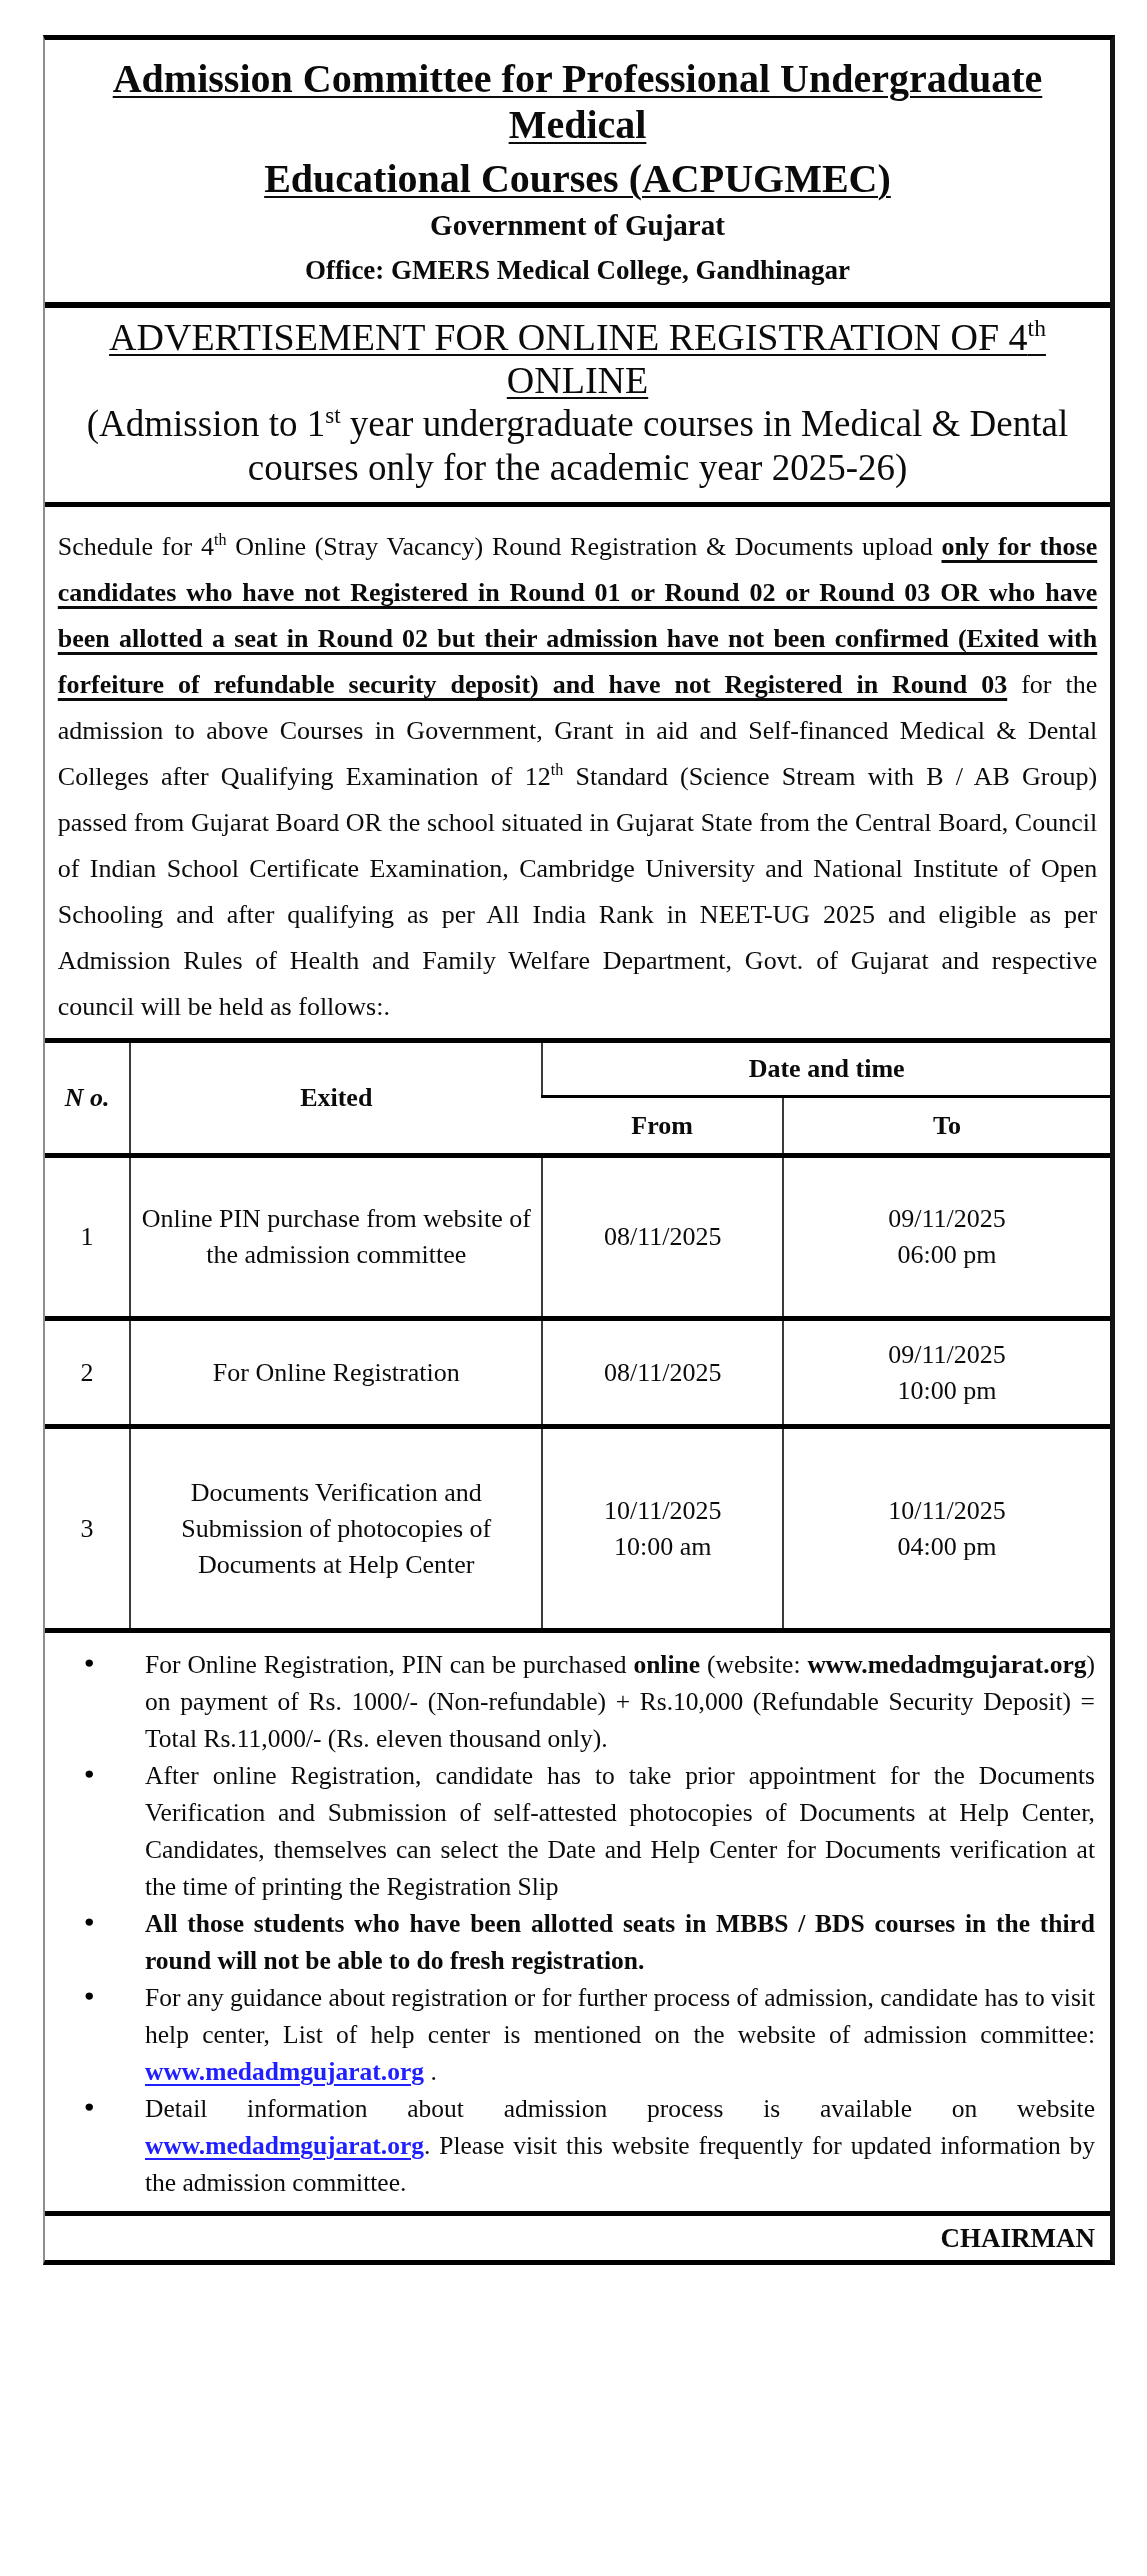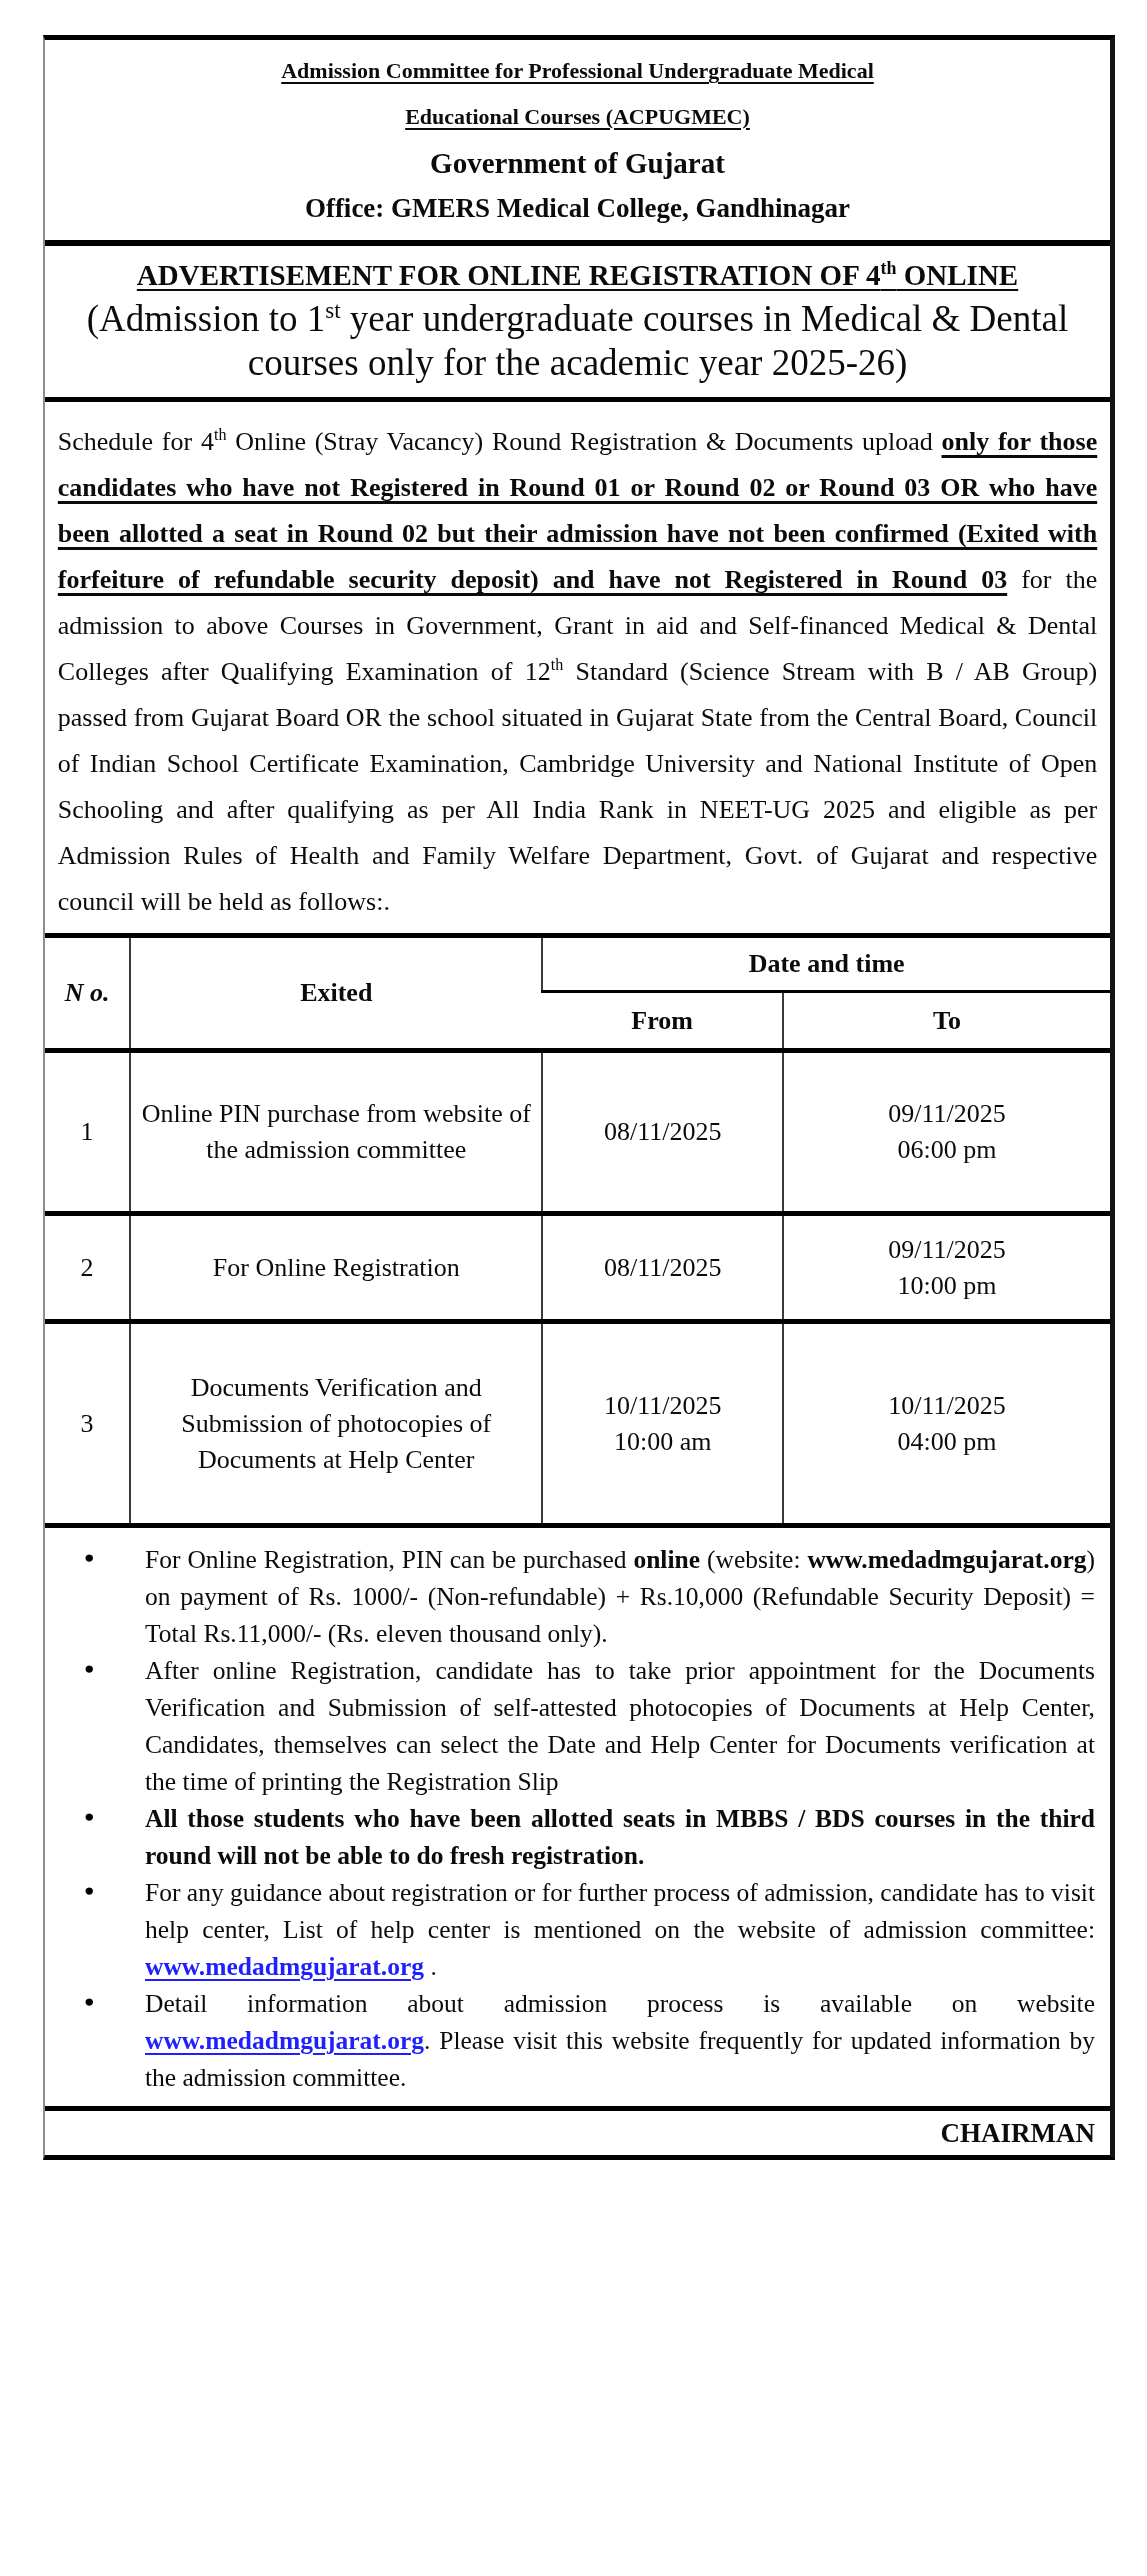--- a/index.html
+++ b/index.html
@@ -14,27 +14,27 @@
     position:absolute; left:43px; top:35px; width:1072px;
     border-top:5.2px solid #000;
     border-bottom:5.8px solid #000;
     border-left:2.3px solid #8e8e8e;
     border-right:5.2px solid #141414;
     background:#fff;
   }
   
   .sec-header { padding:8px 11.6px 10.4px 11.6px; border-bottom:6.4px solid #000; text-align:center; }
   .t-line { font-weight:bold; }
-  .t-big  { font-size:22px; line-height:46px; }
+  .t-big  { font-size:40px; line-height:46px;margin-top:8px; }
   .t-und  { text-decoration:underline; text-decoration-thickness:2.3px; text-underline-offset:4px; }
   .t-gov  { font-size:29px; line-height:46px; }
   .t-office { font-size:27px; line-height:44px; }
   
   .sec-advert { padding:8px 17.4px 11.6px 17.4px; border-bottom:5.8px solid #000; text-align:center; }
-  .a-title { font-size:29px; line-height:43px; font-weight:bold; }
+  .a-title { font-size:38px; line-height:43px; font-weight:normal; }
   .a-title .u { text-decoration:underline; text-decoration-thickness:2.3px; text-underline-offset:4px; }
   .a-sub { font-size:37px; line-height:44px; font-weight:normal; }
   sup { font-size:0.62em; vertical-align:super; line-height:0; }
   
   .sec-para { padding:9.3px 12.8px 8px 12.8px;margin-top:8px; }
   .para { font-size:26px; line-height:46px; text-align:justify; }
   .para .bu {
     font-weight:bold; text-decoration:underline;
     text-decoration-thickness:2.9px; text-underline-offset:5.2px;
   }

